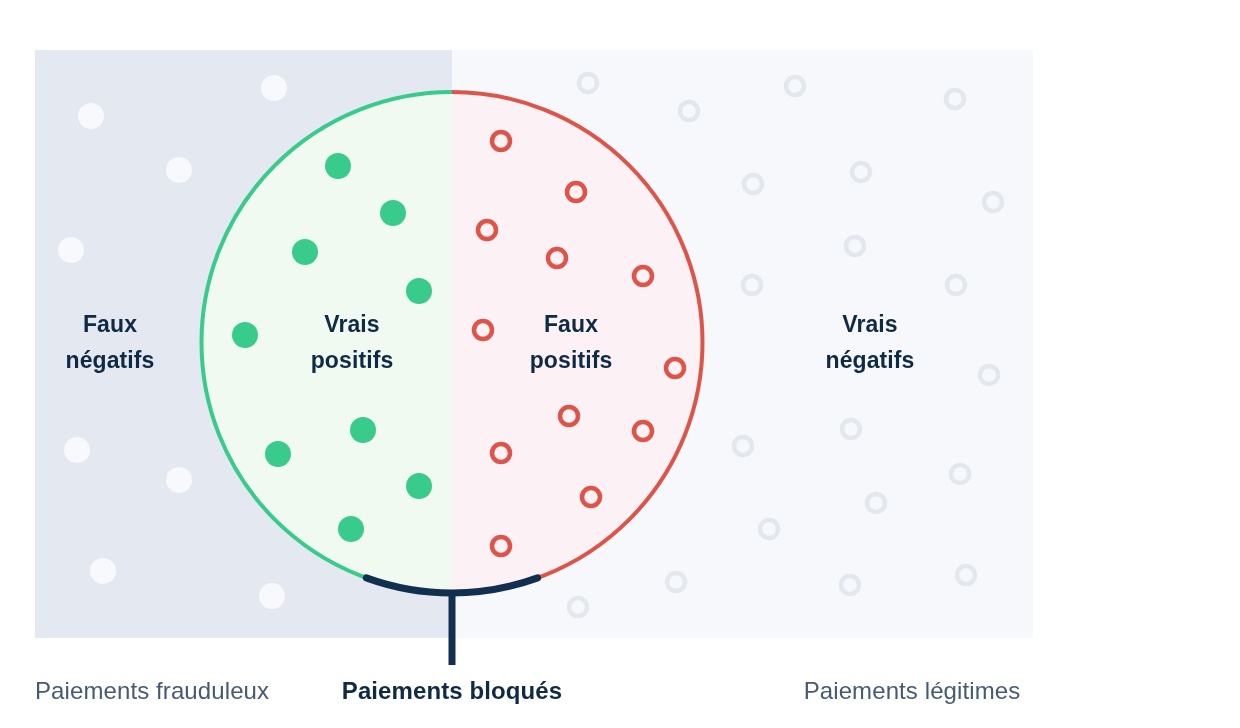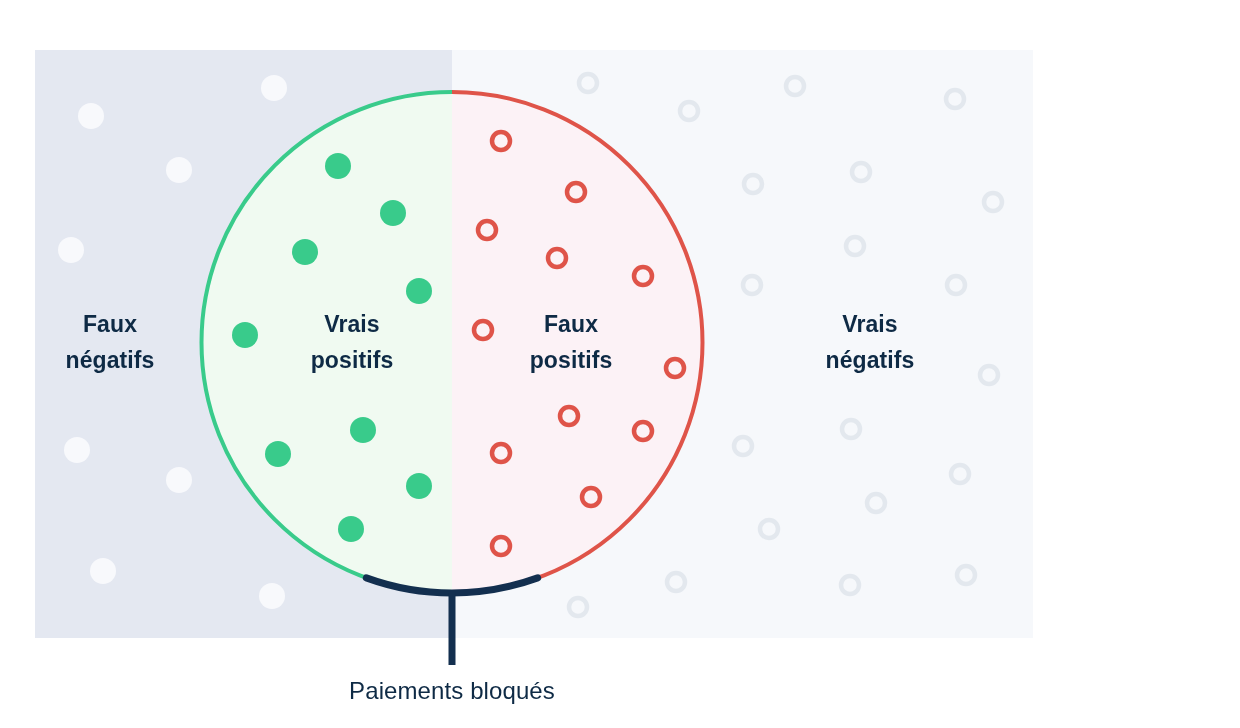--- a/index.html
+++ b/index.html
@@ -49,21 +49,21 @@
   }
   .axis-label {
     position: absolute;
     font-size: 24px;
     font-weight: 400;
     color: var(--slate-text, #465A74);
     white-space: nowrap;
     letter-spacing: 0.1px;
   }
   .axis-label.bold {
-    font-weight: 400;
+    font-weight: 700;
     color: var(--navy-text, #0E2A45);
   }
 </style>
 </head>
 <body>
 
 <div class="stage">
 
   <div class="panel left"></div>
   <div class="panel right"></div>
@@ -139,17 +139,19 @@
   <div class="zone-label" style="left:571px; top:319px">
     <div>Faux</div>
     <div>positifs</div>
   </div>
 
   <div class="zone-label" style="left:870px; top:319px">
     <div>Vrais</div>
     <div>négatifs</div>
   </div>
 
+  <div class="axis-label" style="left:35px; top:668px; transform:translateY(-50%)">Paiements frauduleux</div>
 
   <div class="axis-label bold" style="left:452px; top:668px; transform:translate(-50%,-50%)">Paiements bloqués</div>
 
+  <div class="axis-label" style="left:912px; top:668px; transform:translate(-50%,-50%)">Paiements légitimes</div>
 
 </div>
 
 </body></html>

